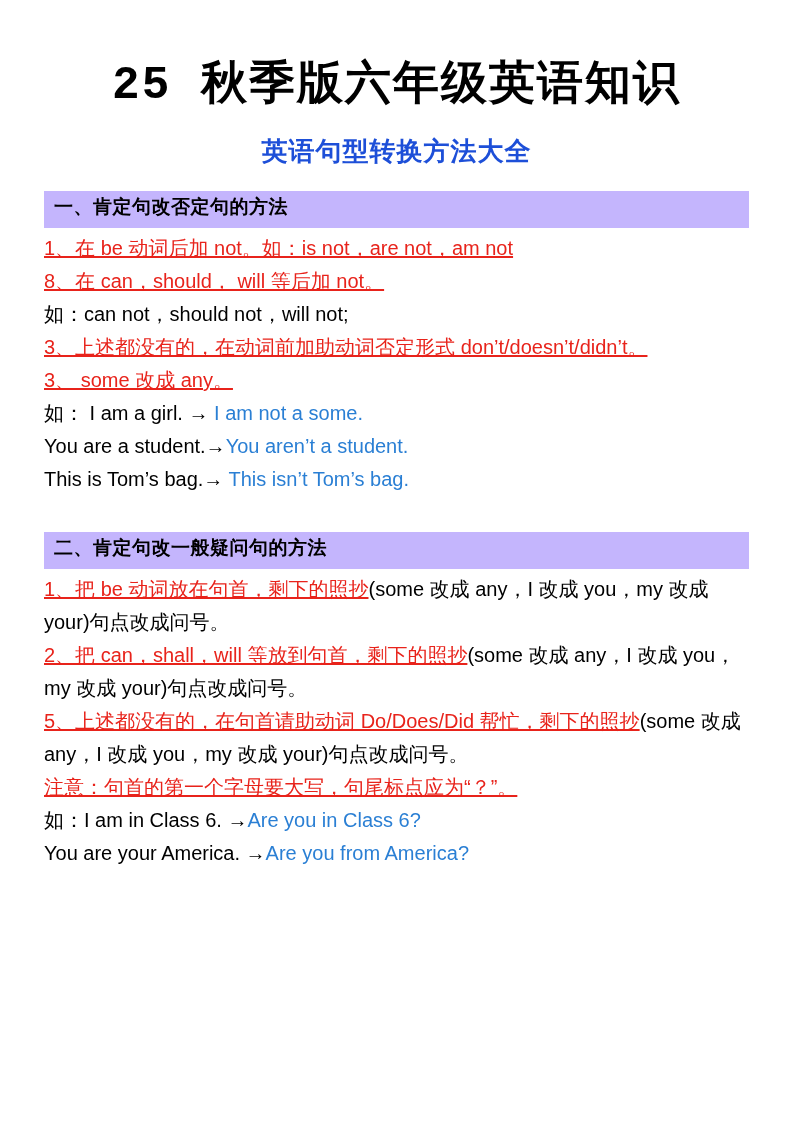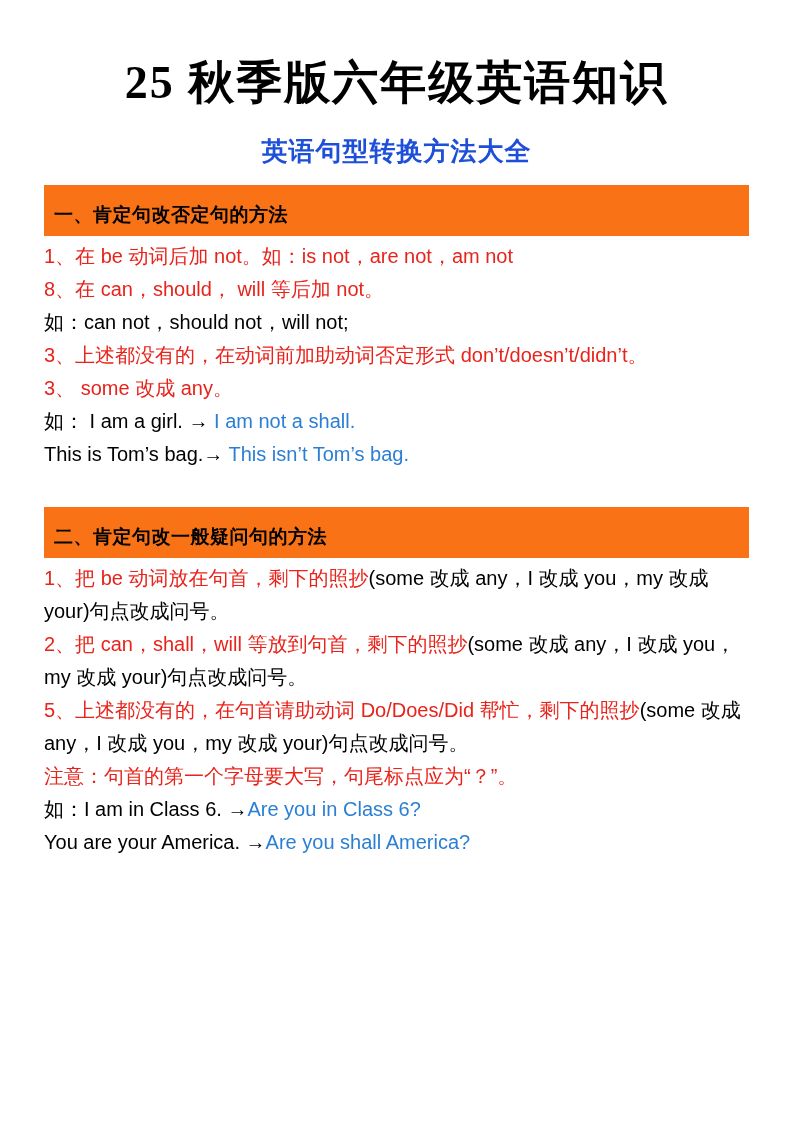--- a/index.html
+++ b/index.html
@@ -14,60 +14,61 @@
     color: #000000;
     position: relative;
     overflow: hidden;
   }
   .page {
     padding: 0 44px;
     box-sizing: border-box;
     width: 793px;
   }
   .main-title {
-    font-family: Liberation Serif, serif;
+    font-family: Liberation Mono, monospace;
     font-weight: bold;
     font-size: 46px;
     text-align: center;
     letter-spacing: 2px;
     margin-top: 52px;
     margin-bottom: 4px;
     color: #000000;
     white-space: nowrap;
   }
   .sub-title {
     font-family: "Liberation Sans", sans-serif;
     font-weight: bold;
     font-size: 26px;
     text-align: center;
     color: #1d4fd8;
     margin-top: 20px;
-    margin-bottom: 16px;
+    margin-bottom: 22px;
     letter-spacing: 1px;
   }
   .section-header {
-    background: #f97316;
+    background: #c4b5fd;
     font-weight: bold;
     font-size: 19px;
     color: #000000;
-    padding: 17px 10px 8px 10px;
+    padding: 3px 10px 8px 10px;
     box-sizing: border-box;
     letter-spacing: 0.5px;
   }
   .lines {
     margin-top: 4px;
   }
   .line {
     font-size: 20px;
     line-height: 33px;
     color: #000000;
     word-break: break-word;
   }
   .red {
     color: #e8231b;
+    text-decoration: underline;
   }
   .blue {
     color: #2a7fd4;
   }
   .gap-big {
     height: 28px;
   }
   .sec2 {
     margin-top: 8px;
   }
@@ -82,32 +83,33 @@
   <h2 class="sub-title">英语句型转换方法大全</h2>
 
   <div class="section">
     <div class="section-header">一、肯定句改否定句的方法</div>
     <div class="lines">
       <div class="line red">1、在 be 动词后加 not。如：is not，are not，am not</div>
       <div class="line red">8、在 can，should，  will 等后加 not。</div>
       <div class="line">如：can not，should not，will not;</div>
       <div class="line red">3、上述都没有的，在动词前加助动词否定形式 don’t/doesn’t/didn’t。</div>
       <div class="line red">3、 some 改成 any。</div>
-      <div class="line"><span>如： I am a girl. → </span><span class="blue">I am not a shall.</span></div>
+      <div class="line"><span>如： I am a girl. → </span><span class="blue">I am not a some.</span></div>
+      <div class="line"><span>You are a student.→</span><span class="blue">You aren’t a student.</span></div>
       <div class="line"><span>This is Tom’s bag.→ </span><span class="blue">This isn’t Tom’s bag.</span></div>
     </div>
   </div>
 
   <div class="gap-big"></div>
 
   <div class="section sec2">
     <div class="section-header">二、肯定句改一般疑问句的方法</div>
     <div class="lines">
       <div class="line"><span class="red">1、把 be 动词放在句首，剩下的照抄</span><span>(some 改成 any，I 改成 you，my 改成 your)句点改成问号。</span></div>
       <div class="line"><span class="red">2、把 can，shall，will 等放到句首，剩下的照抄</span><span>(some 改成 any，I 改成 you，my 改成 your)句点改成问号。</span></div>
       <div class="line"><span class="red">5、上述都没有的，在句首请助动词 Do/Does/Did 帮忙，剩下的照抄</span><span>(some 改成 any，I 改成 you，my 改成 your)句点改成问号。</span></div>
       <div class="line red">注意：句首的第一个字母要大写，句尾标点应为“？”。</div>
       <div class="line"><span>如：I am in Class 6. →</span><span class="blue">Are you in Class 6?</span></div>
-      <div class="line"><span>You are your America. →</span><span class="blue">Are you shall  America?</span></div>
+      <div class="line"><span>You are your America. →</span><span class="blue">Are you from  America?</span></div>
     </div>
   </div>
 
 </div>
 
 </body></html>

